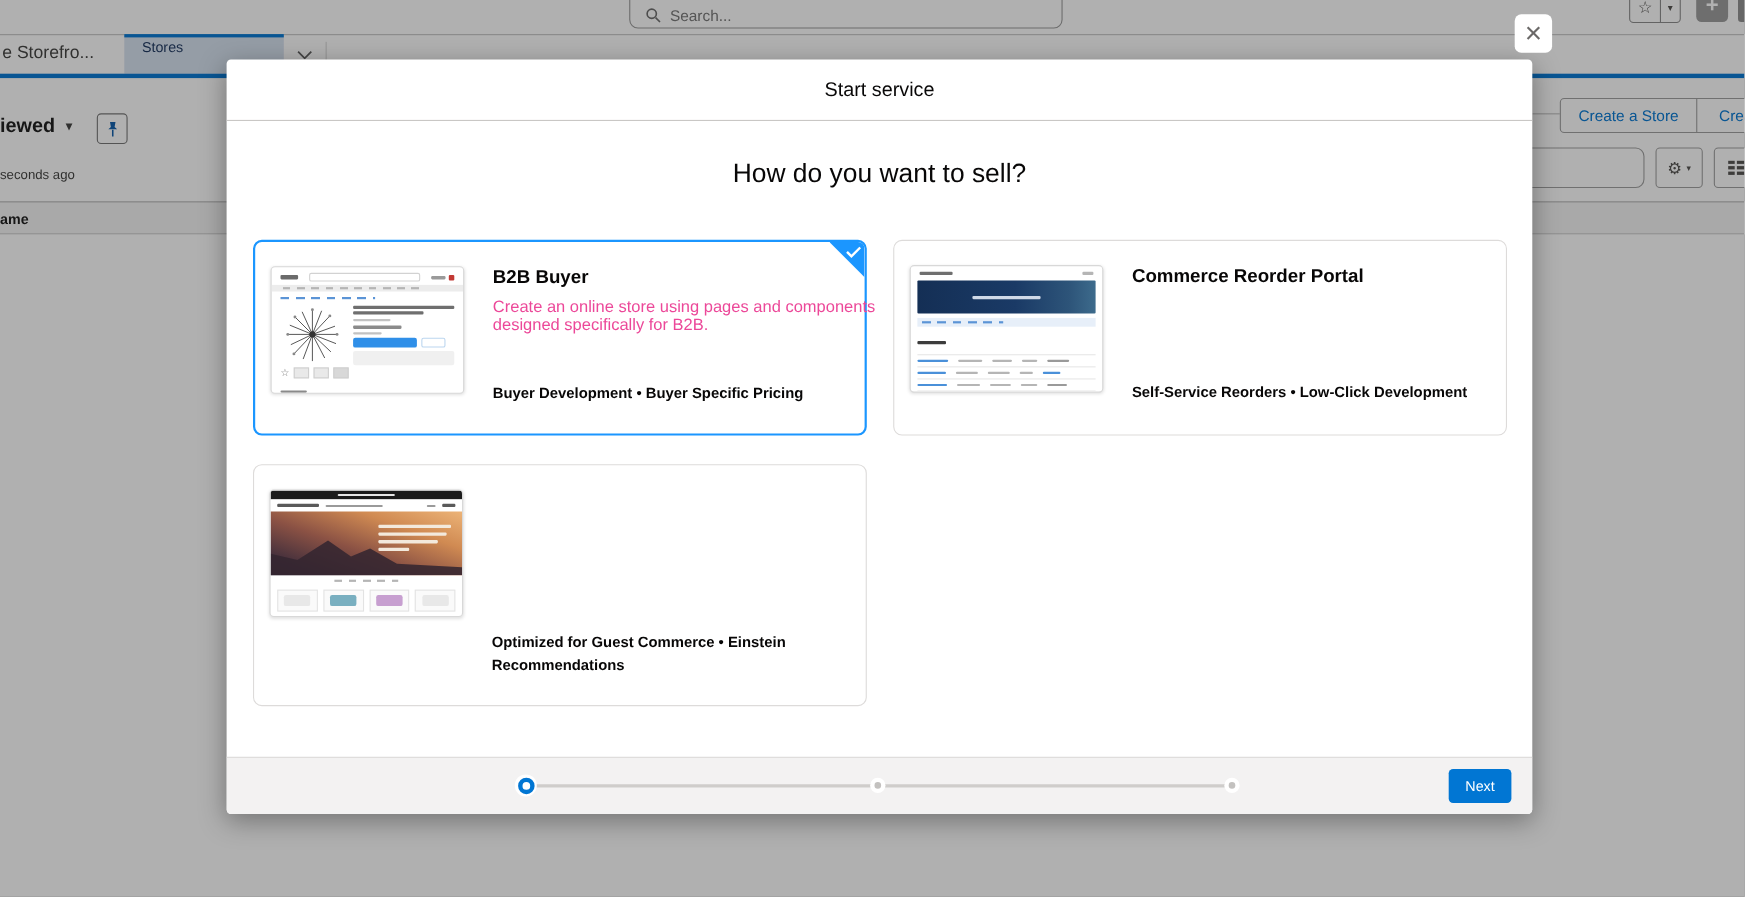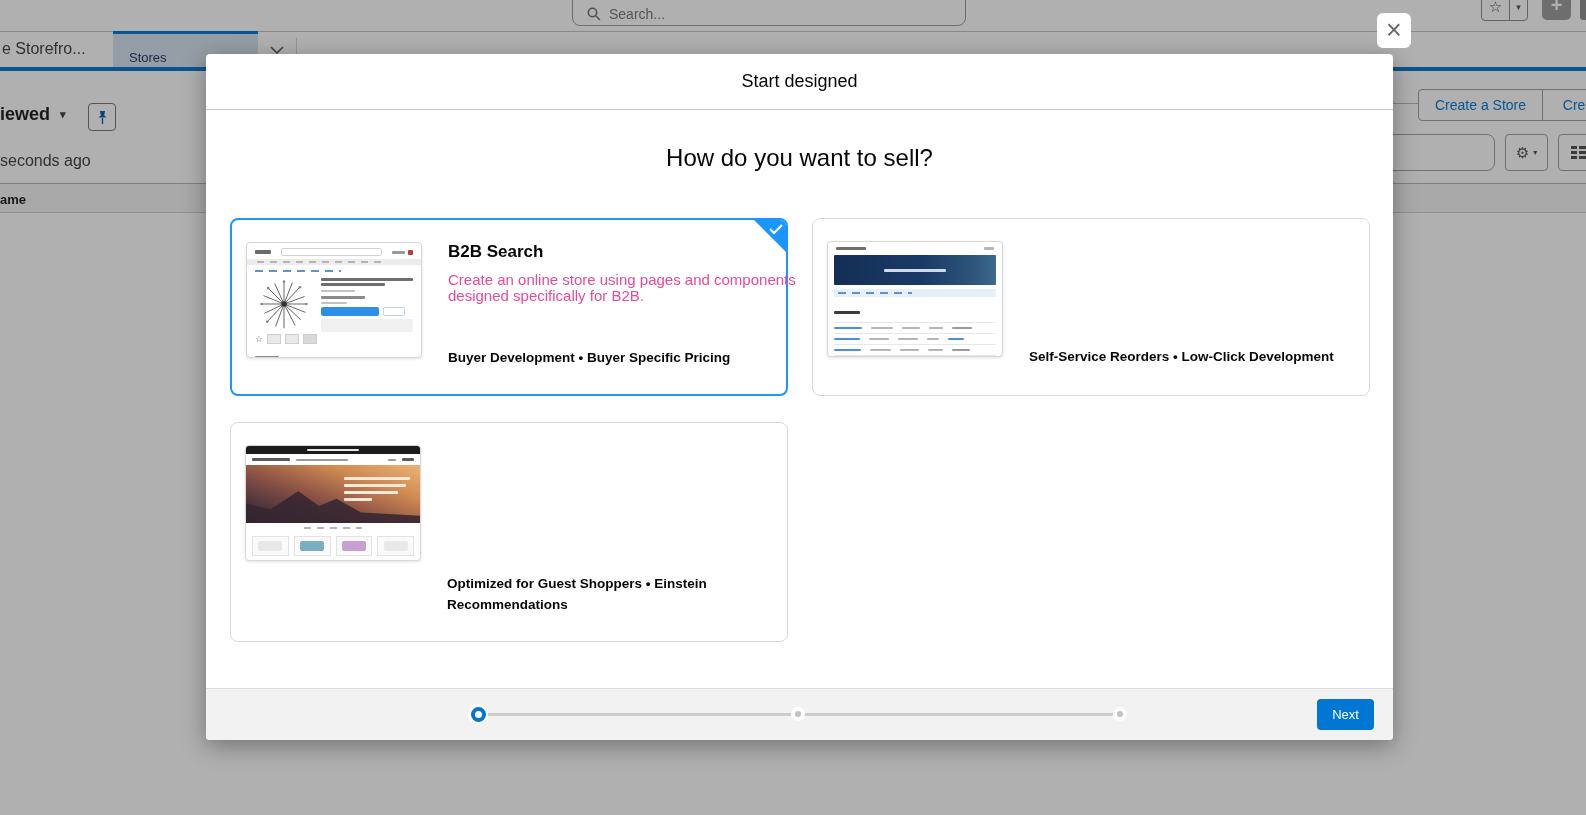--- a/index.html
+++ b/index.html
@@ -33,32 +33,32 @@
     border-radius:5px; color:#fff; font-size:20px; font-weight:bold;
     display:flex; align-items:center; justify-content:center;
   }
   .edge-icon { left:1580px; top:-4px; width:12px; height:24px; background:#8f8f8f; border-radius:3px; }
 
   .tabbar { left:0; top:31px; width:1586px; height:40px; background:#fff; border-top:1px solid #c2c2c2; }
   .tab-underline { left:0; top:67px; width:1586px; height:4px; background:#0176d3; }
   .tab-main { left:0; top:32px; width:112px; height:35px; font-size:16px; color:#3e3e3c; padding:8px 0 0 2px; }
   .tab-sub {
     left:113px; top:31px; width:145px; height:36px; background:#d7e2f0;
-    border-top:3px solid #0176d3; font-size:13px; color:#16325c; padding:16px 0 0 16px;
+    border-top:3px solid #0176d3; font-size:13px; color:#16325c; padding:1px 0 0 16px;
   }
   .tab-chevron { left:258px; top:36px; width:38px; height:28px; display:flex; align-items:center; justify-content:center; }
   .tab-divider { left:296px; top:38px; width:1px; height:26px; background:#d8d8d8; }
 
   .lv-title { left:0; top:104px; font-size:18px; font-weight:bold; color:#181818; display:flex; gap:10px; align-items:center; }
   .lv-title .caret { font-size:11px; color:#3e3e3c; }
   .pin-btn {
     left:88px; top:103px; width:28px; height:28px; border:1px solid #747474;
     border-radius:4px; background:#fff; display:flex; align-items:center; justify-content:center;
   }
-  .lv-updated { left:0; top:152px; font-size:16px; color:#3e3e3c; }
+  .lv-updated { left:0; top:152px; font-size:12px; color:#3e3e3c; }
   .table-head {
     left:0; top:183px; width:1586px; height:30px; background:#f4f4f4;
     border-top:1px solid #b7b7b7; border-bottom:1px solid #cfcfcf;
     font-size:13px; font-weight:bold; color:#181818; padding:8px 0 0 0;
   }
 
   .btn-group { left:1418px; top:89px; height:32px; background:#fff; border:1px solid #9f9f9f; border-radius:4px; display:flex; }
   .btn-group .act-btn { height:100%; font-size:14px; color:#0176d3; display:flex; align-items:center; justify-content:center; }
   .btn-group .sep { width:1px; background:#9f9f9f; }
   .lv-search { left:1280px; top:134px; width:215px; height:37px; border:1px solid #9f9f9f; border-radius:8px; background:#fff; }
@@ -229,21 +229,21 @@
     </div>
   </div>
 
   <div class="overlay"></div>
 
   <div class="close-btn">
     <span>×</span>
   </div>
 
   <div class="modal">
-    <div class="modal-header">Start designed</div>
+    <div class="modal-header">Start service</div>
     <div class="question abs">How do you want to sell?</div>
 
     <div class="card selected abs" style="left:24px;top:164px;width:558px;height:178px">
       <div class="sel-corner">
         <svg width="16" height="12" viewBox="0 0 16 12">
           <polyline points="2,6 6,10 14,2" fill="none" stroke="#fff" stroke-width="2.2"></polyline>
         </svg>
       </div>
       <div class="thumb">
         <div class="t-row">
@@ -304,21 +304,21 @@
           <span class="sq"></span>
             <span class="sq"></span>
             <span class="sq" style="background:#d8d8d8"></span>
         </div>
         <div class="t-para">
           <div class="ln" style="width:24px;height:2px;background:#8a8a8a;margin-bottom:3px"></div>
           
         </div>
       </div>
       <div class="card-text">
-        <div class="card-title">B2B Search</div>
+        <div class="card-title">B2B Buyer</div>
         <div class="card-desc">Create an online store using pages and components designed specifically for B2B.</div>
       </div>
       <div class="card-tags" style="top:127px">Buyer Development • Buyer Specific Pricing</div>
     </div>
 
     <div class="card abs" style="left:606px;top:164px;width:558px;height:178px">
       <div class="thumb">
         <div class="t-row" style="justify-content:space-between">
           <span class="ln" style="width:30px;height:3px;background:#6f6f6f"></span>
           <span class="ln" style="width:10px;height:3px;background:#b5b5b5"></span>
@@ -352,20 +352,21 @@
               <span class="ln" style="width:21px;background:#b5b5b5"></span>
               <span class="ln" style="width:19px;background:#b5b5b5"></span>
               <span class="ln" style="width:15px;background:#b5b5b5"></span>
               <span class="ln" style="width:18px;background:#9a9a9a"></span>
             </div>
           <div class="r-row"></div>
 
         </div>
       </div>
       <div class="card-text">
+        <div class="card-title">Commerce Reorder Portal</div>
       </div>
       <div class="card-tags" style="top:127px">Self-Service Reorders • Low-Click Development</div>
     </div>
 
     <div class="card abs" style="left:24px;top:368px;width:558px;height:220px">
       <div class="thumb">
         <div class="d2c-black">
             <span class="ln" style="width:52px;height:2px;background:#e6e6e6"></span>
           </div>
         <div class="d2c-nav">
@@ -395,21 +396,21 @@
               <span class="blob" style="background:#79afc0"></span>
             </div>
           <div class="d2c-tile">
               <span class="blob" style="background:#c79fd0"></span>
             </div>
           <div class="d2c-tile">
               <span class="blob"></span>
             </div>
         </div>
       </div>
-      <div class="card-tags" style="top:150px">Optimized for Guest Shoppers • Einstein Recommendations</div>
+      <div class="card-tags" style="top:150px">Optimized for Guest Commerce • Einstein Recommendations</div>
     </div>
 
     <div class="modal-footer">
       <div class="track"></div>
       <div class="dot-active" style="left:262px;top:15px">
         <span class="ring"></span>
       </div>
       <div class="dot-idle" style="left:585px;top:18px">
         <span class="pip"></span>
       </div>

